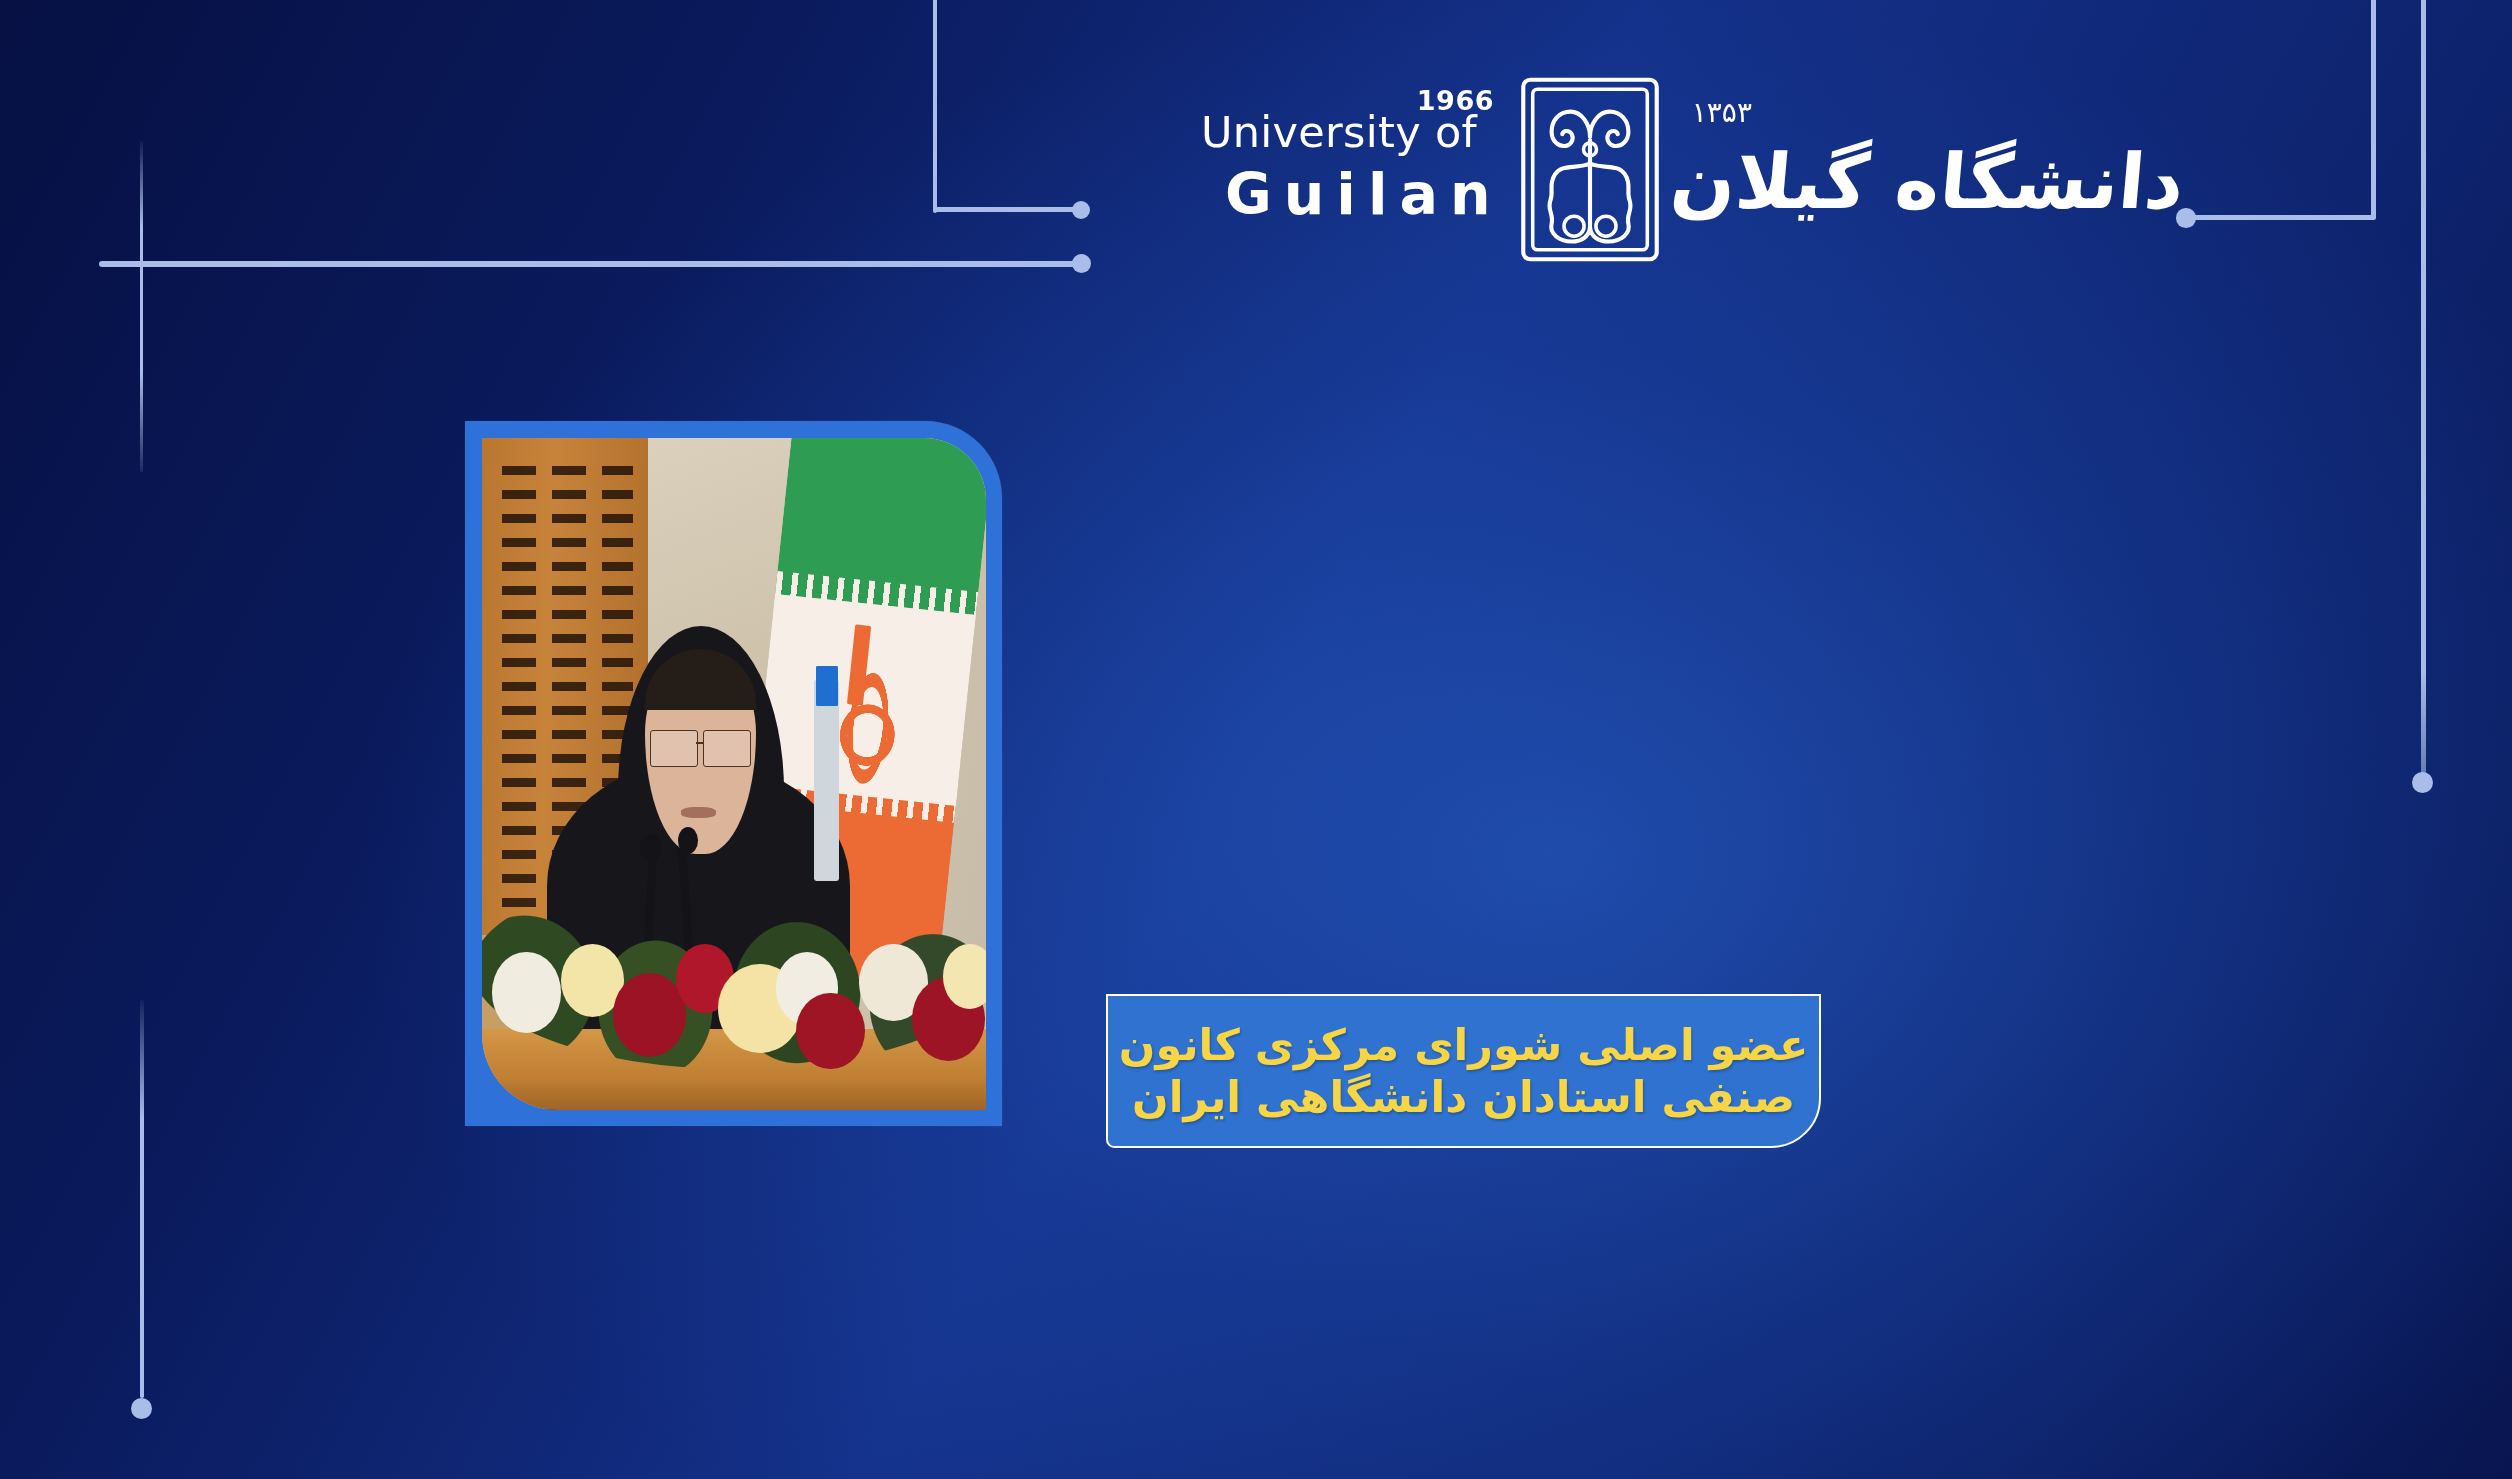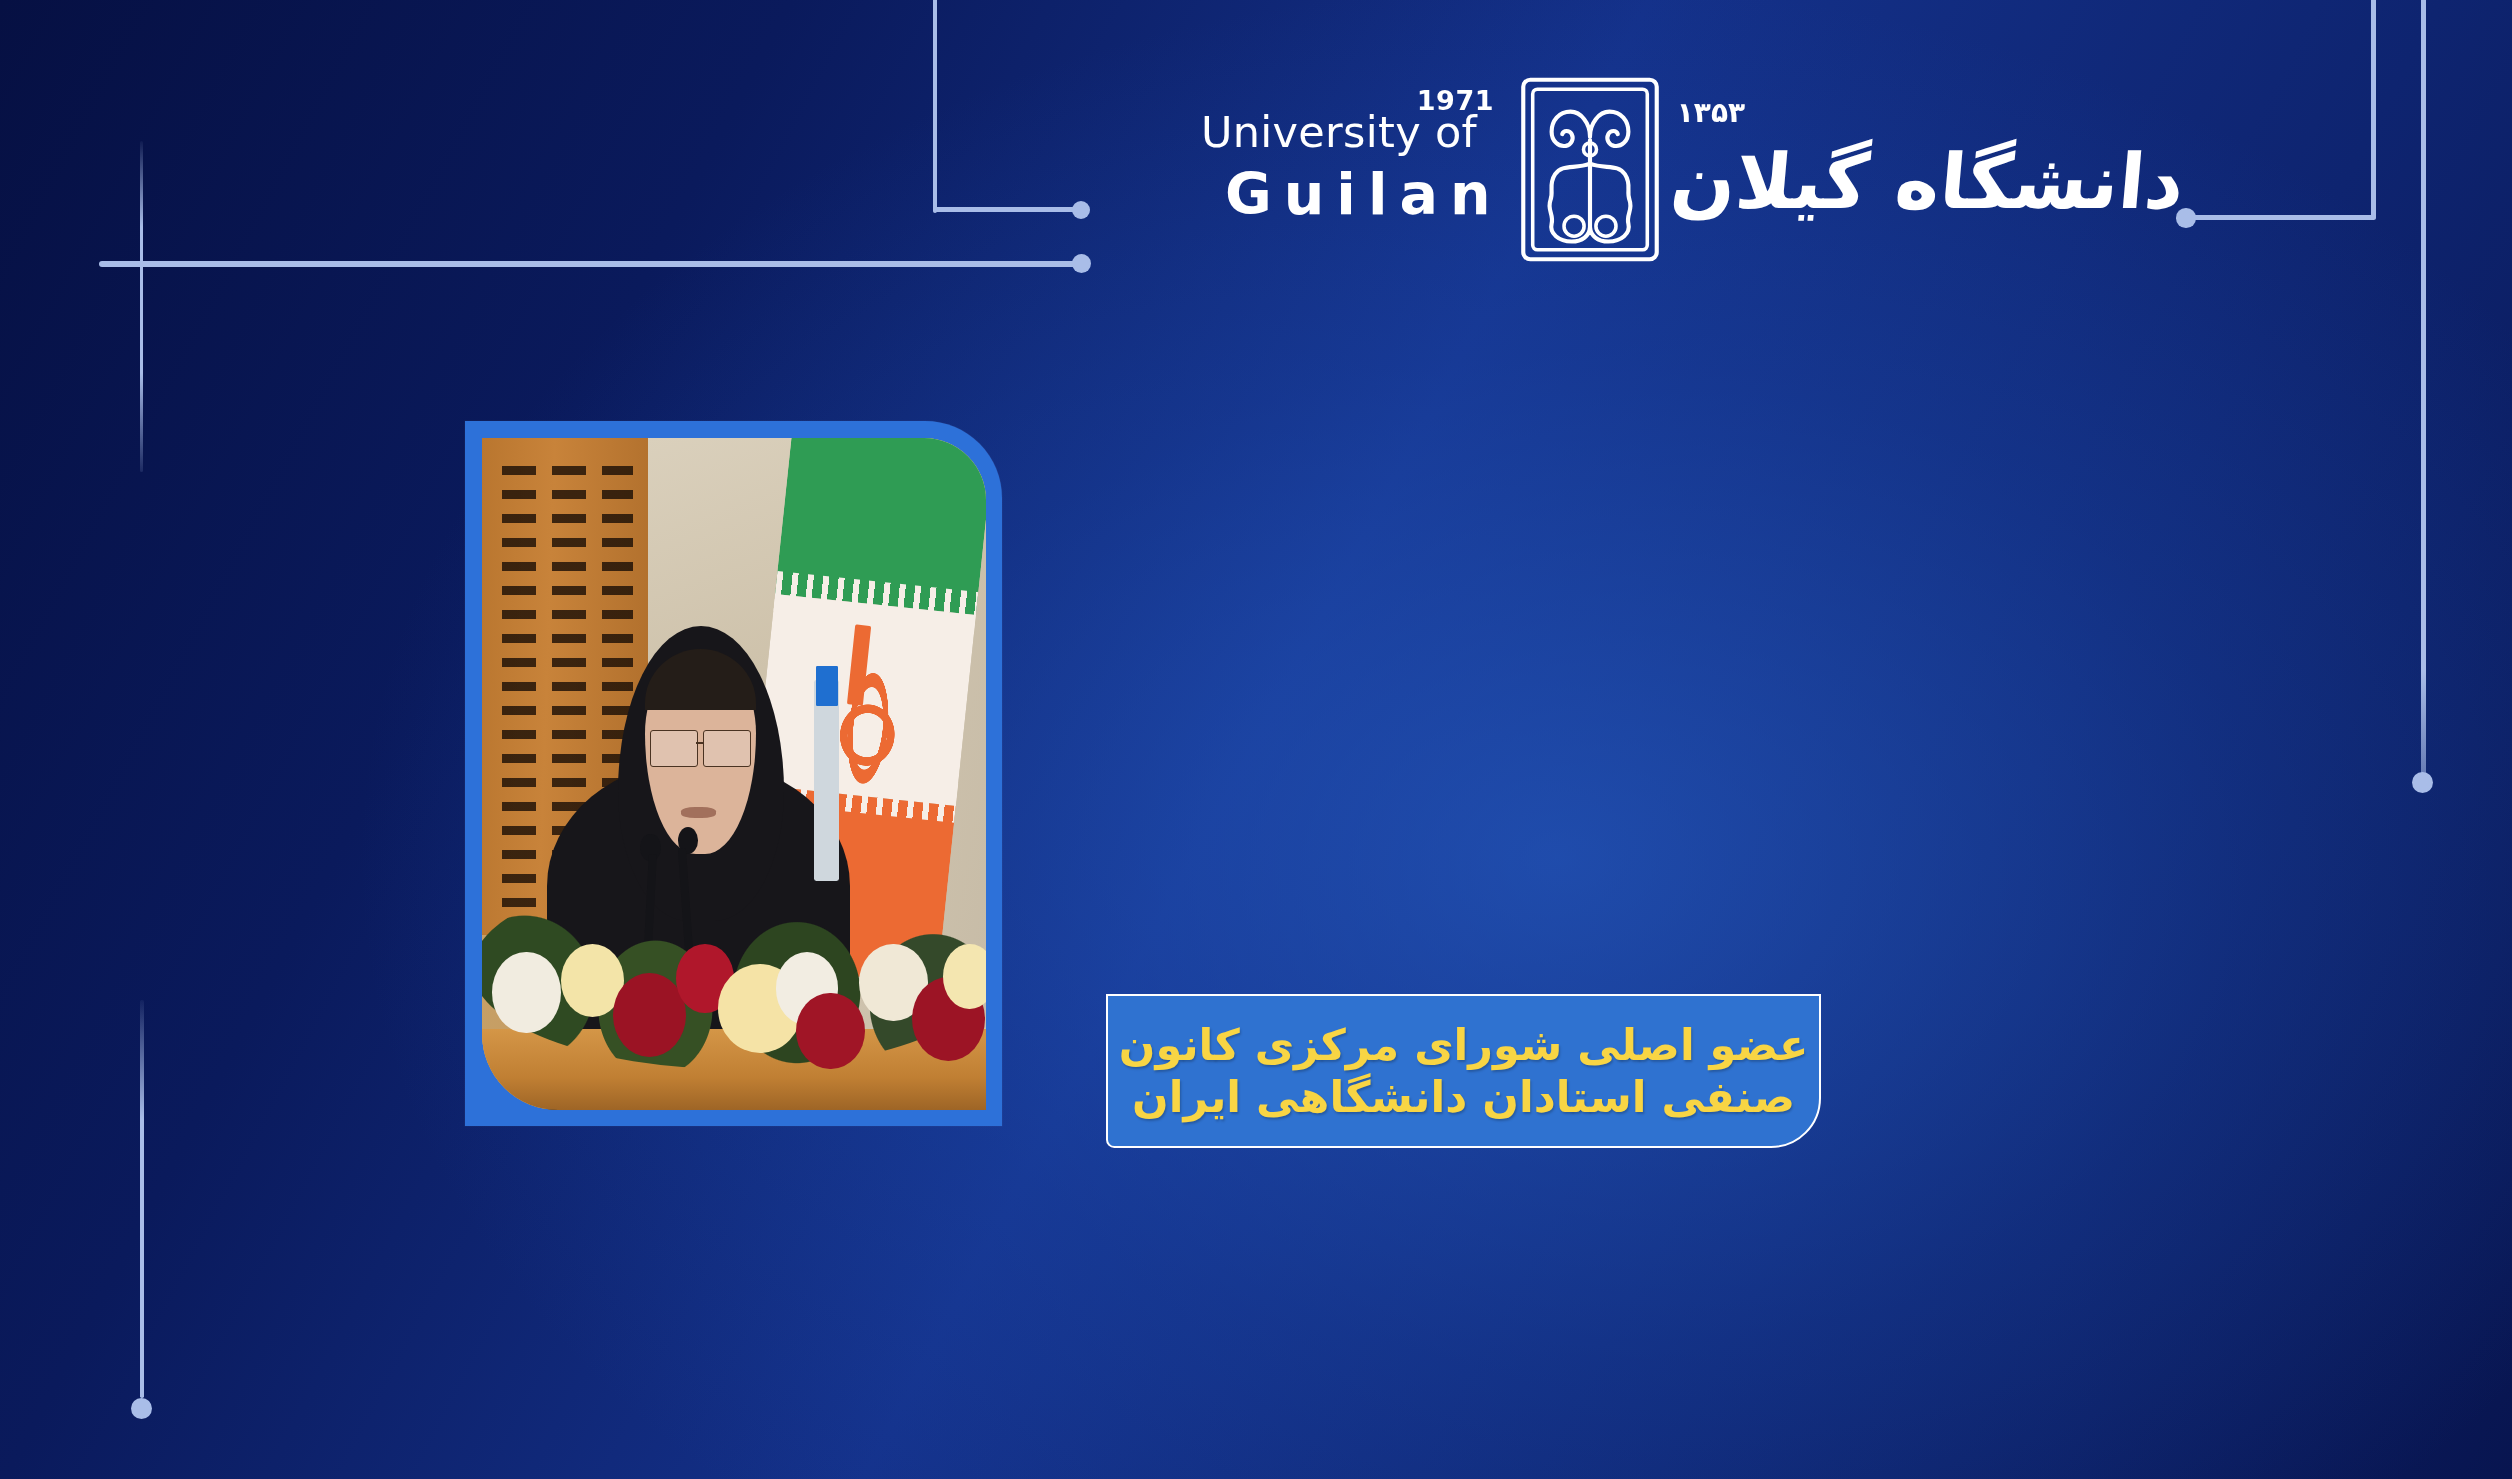--- a/index.html
+++ b/index.html
@@ -41,21 +41,21 @@
   #logo{position:absolute;left:1201px;top:89px;width:923px;height:160px;
         display:flex;align-items:center;justify-content:flex-start;color:#ffffff;}
   #logo-en{display:flex;flex-direction:column;align-items:flex-start;justify-content:center;
            margin-right:10.6px;position:relative;width:308px;}
   #logo-year{position:absolute;right:8.3px;top:-26px;font-size:27px;font-weight:700;letter-spacing:0.6px;}
   #logo-en-1{font-size:43px;font-weight:400;line-height:1.02;letter-spacing:0.3px;white-space:nowrap;}
   #logo-en-2{font-size:57px;font-weight:700;letter-spacing:12px;line-height:1.15;margin-top:7px;padding-left:24px;}
   #logo-mark{width:146px;height:189px;flex:0 0 auto;margin:0 3.5px;}
   #logo-fa{display:flex;flex-direction:column;align-items:flex-start;justify-content:center;
            margin-left:4.7px;position:relative;}
-  #logo-fa-year{position:absolute;left:6px;top:-20px;font-size:28px;font-weight:700;
+  #logo-fa-year{position:absolute;left:21px;top:-20px;font-size:28px;font-weight:400;
                 direction:rtl;letter-spacing:1.2px;}
   #logo-fa-name{font-size:76px;font-weight:700;direction:rtl;white-space:nowrap;
                 line-height:1.05;margin-top:26px;transform:skewX(-5deg);}
 
   
   #photo-frame{position:absolute;left:465px;top:421px;width:537px;height:705px;
      background:#2d71d9;border-radius:0 77px 0 0;box-shadow:0 0 0 0.6px rgba(255,255,255,0.05);}
   #photo{position:absolute;left:16.6px;top:16.6px;width:504px;height:672px;overflow:hidden;
      border-radius:0 62px 0 76px;background:#caa36a;}
   .ph{position:absolute;}
@@ -147,21 +147,21 @@
   <div class="deco" id="d-v-bot"></div>
   <div class="deco-dot" id="dot-bot"></div>
   <div class="deco" id="d-v-right-top"></div>
   <div class="deco" id="d-h-right"></div>
   <div class="deco-dot" id="dot-right"></div>
   <div class="deco" id="d-v-right-full"></div>
   <div class="deco-dot" id="dot-right-bot"></div>
 
   <div id="logo">
     <div id="logo-en">
-      <div id="logo-year">1971</div>
+      <div id="logo-year">1966</div>
       <div id="logo-en-1">University of</div>
       <div id="logo-en-2">Guilan</div>
     </div>
 
     <svg id="logo-mark" viewBox="0 0 246 320">
       <rect x="10" y="8" width="226" height="304" rx="12" fill="none" stroke="#fff" stroke-width="7"></rect>
       <rect x="26" y="24" width="194" height="272" rx="8" fill="none" stroke="#fff" stroke-width="6"></rect>
       <path d="M123 104 C123 82 108 62 90 62 C70 62 58 78 58 96 C58 112 70 122 82 120 C92 118 96 108 92 100
                C88 93 78 93 76 100" fill="none" stroke="#fff" stroke-width="7" stroke-linecap="round"></path>
       <path d="M123 104 C123 82 138 62 156 62 C176 62 188 78 188 96 C188 112 176 122 164 120 C154 118 150 108 154 100

